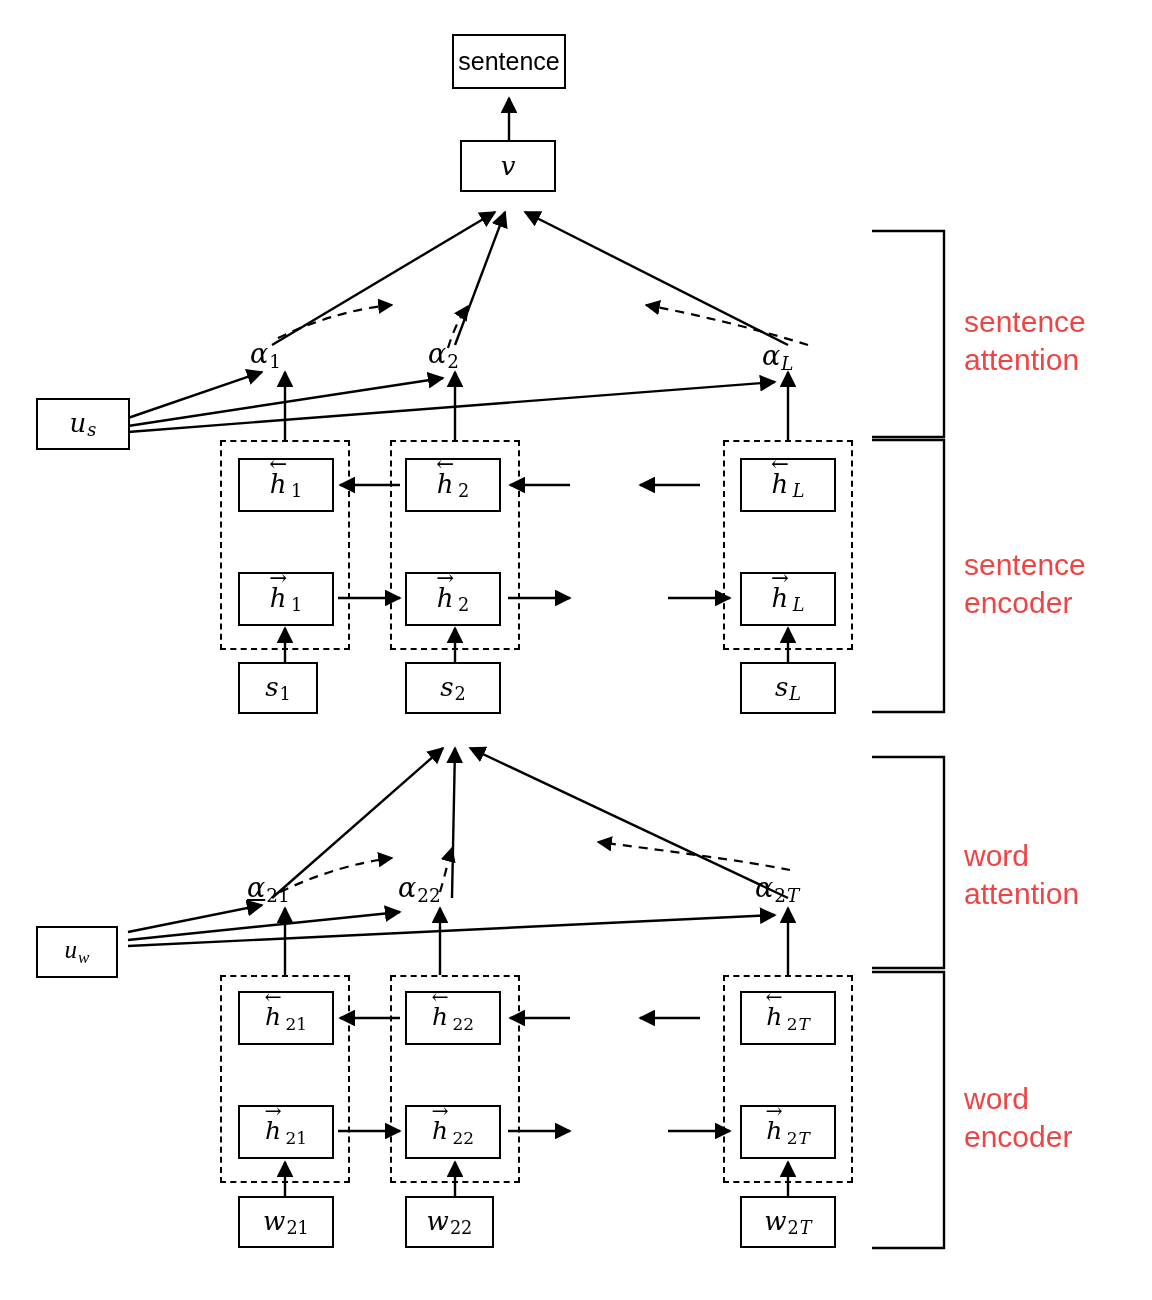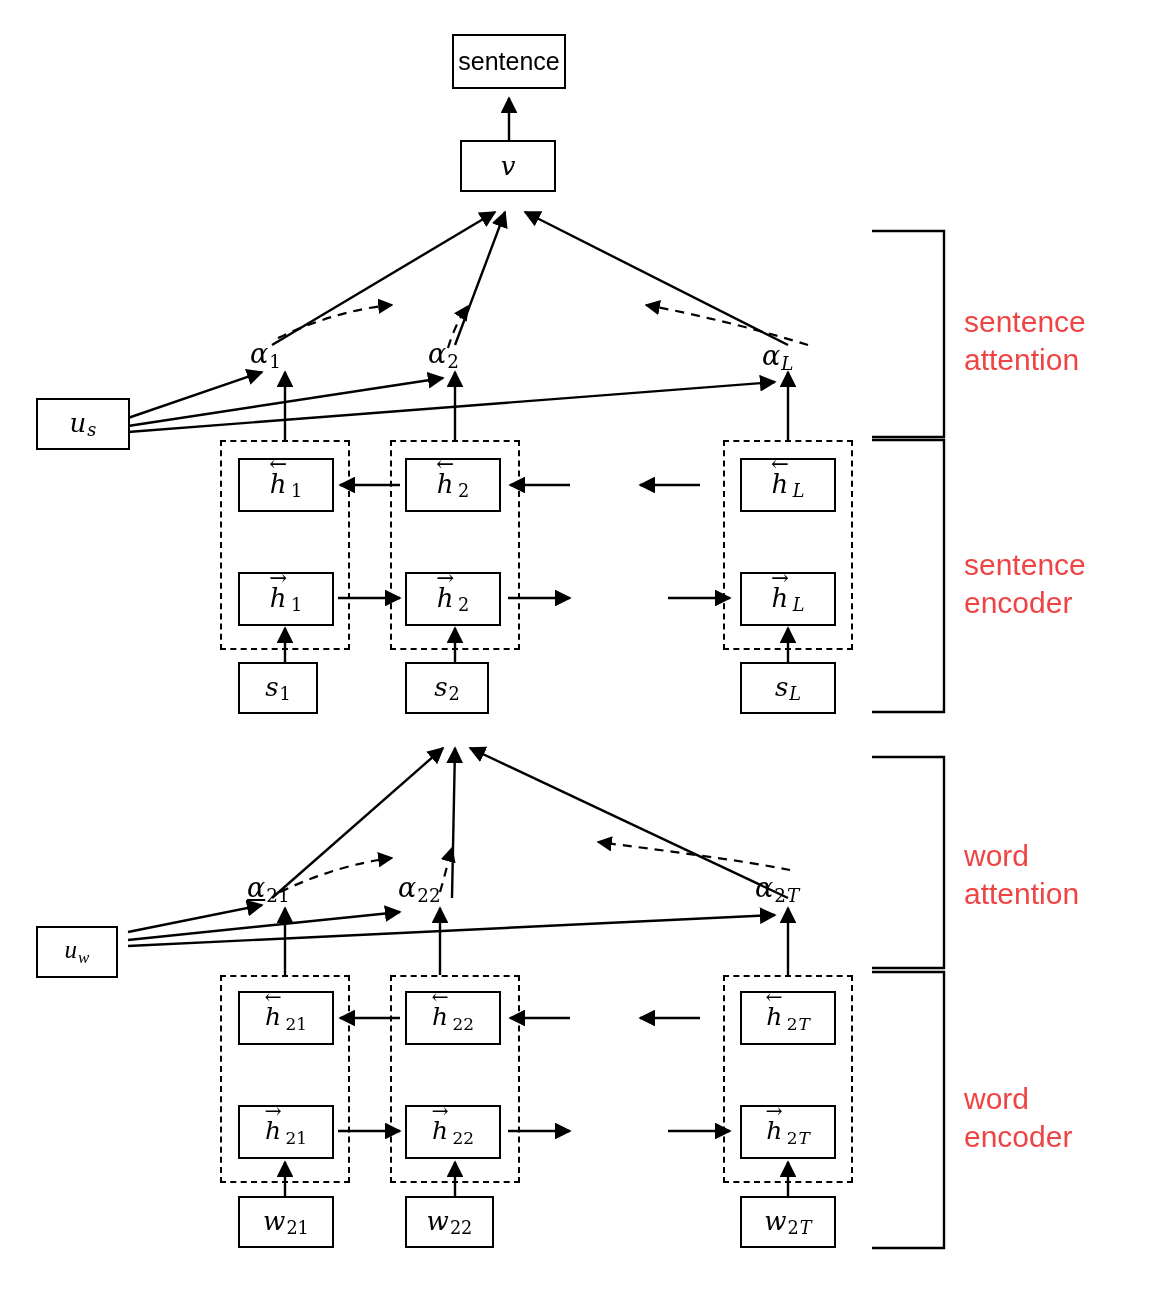--- a/index.html
+++ b/index.html
@@ -201,21 +201,21 @@
   <div class="box" style="left:405px; top:572px; width:96px; height:54px; font-size:26px;">
     <span><span class="harrow"><span class="ar">→</span>h</span><span class="subn"> 2</span></span>
   </div>
   <div class="box" style="left:740px; top:572px; width:96px; height:54px; font-size:26px;">
     <span><span class="harrow"><span class="ar">→</span>h</span><span class="sub"> L</span></span>
   </div>
 
   <div class="box" style="left:238px; top:662px; width:80px; height:52px; font-size:26px;">
     <span><span class="mvar">s</span><span class="subn">1</span></span>
   </div>
-  <div class="box" style="left:405px; top:662px; width:84px; height:52px; font-size:26px;">
+  <div class="box" style="left:405px; top:662px; width:96px; height:52px; font-size:26px;">
     <span><span class="mvar">s</span><span class="subn">2</span></span>
   </div>
   <div class="box" style="left:740px; top:662px; width:96px; height:52px; font-size:26px;">
     <span><span class="mvar">s</span><span class="sub">L</span></span>
   </div>
 
   <div class="box" style="left:36px; top:926px; width:82px; height:52px; font-size:25px;font-family:Liberation Serif, serif;">
     <span><span class="mvar">u</span><span class="sub">w</span></span>
   </div>
 

